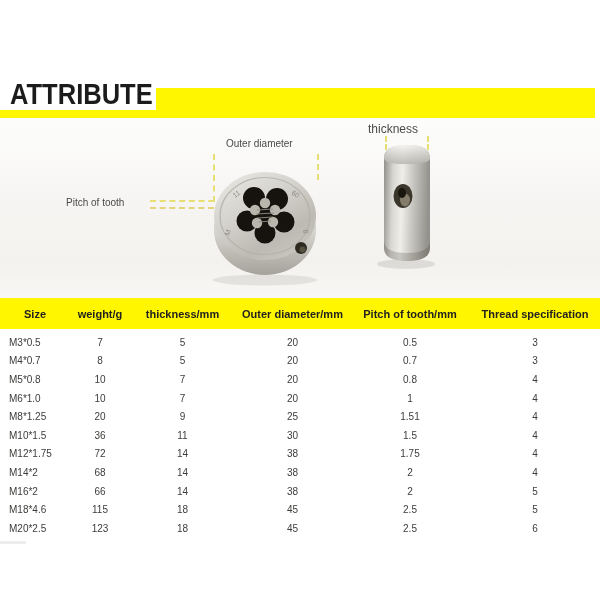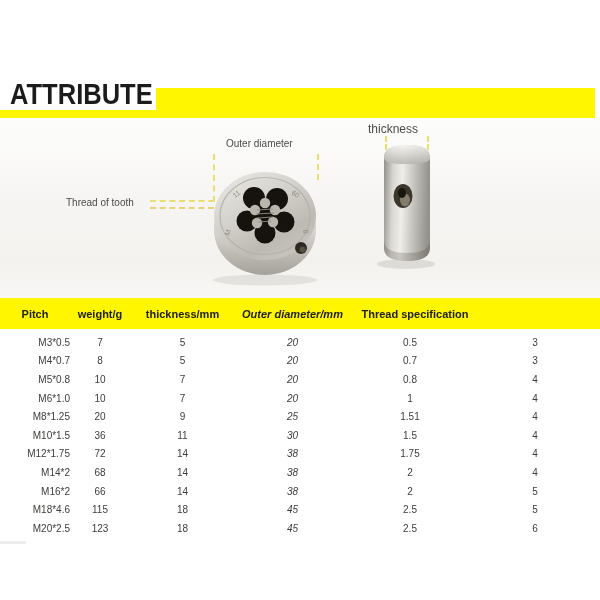--- a/index.html
+++ b/index.html
@@ -35,24 +35,24 @@
   
   .spec { position:absolute; left:0; top:298px; width:600px; }
   .thead { display:flex; width:600px; height:31px; background:var(--yellow); align-items:center; }
   .thead .cell { font-size:11px; font-weight:700; color:#222220; text-align:center; }
   .tbody { width:600px; padding-top:4px; }
   .row { display:flex; width:600px; height:18.6px; align-items:center; }
   .row .cell { font-size:10px; color:#3c3c3a; text-align:center; }
   .cell.c0 { width:70px; }
   .cell.c1 { width:60px; }
   .cell.c2 { width:105px; }
-  .cell.c3 { width:115px;font-style:italic; }
+  .cell.c3 { width:115px; }
   .cell.c4 { width:120px; }
   .cell.c5 { width:130px;text-align:center; }
-  .row .cell.c0 { text-align:right; padding-left:17px; }
+  .row .cell.c0 { text-align:left; padding-left:9px; }
 
   .artifact-line { position:absolute; left:0; top:541px; width:26px; height:3px; background:#ededeb; }
 
   :root { --yellow:#fff600; }
 </style>
 </head>
 <body>
 
 <div class="canvas">
 
@@ -64,21 +64,21 @@
 
     <div class="dash-v dv-od-l"></div>
     <div class="dash-v dv-od-r"></div>
     <div class="dash-v dv-th-l"></div>
     <div class="dash-v dv-th-r"></div>
     <div class="dash-h dh-pitch-1"></div>
     <div class="dash-h dh-pitch-2"></div>
 
     <div class="callout lbl-outer">Outer diameter</div>
     <div class="callout lbl-thick">thickness</div>
-    <div class="callout lbl-pitch">Thread of tooth</div>
+    <div class="callout lbl-pitch">Pitch of tooth</div>
 
     <svg class="die-front" width="112" height="128" viewBox="0 0 112 128">
       <defs>
         <linearGradient id="faceG" x1="0" y1="0" x2="0.7" y2="1">
           <stop offset="0" stop-color="#eceae6"></stop>
             <stop offset="0.45" stop-color="#d4d2cc"></stop>
           <stop offset="0.8" stop-color="#bdbab3"></stop>
             <stop offset="1" stop-color="#c8c5be"></stop>
         </linearGradient>
         <linearGradient id="rimG" x1="0" y1="0" x2="0" y2="1">
@@ -147,24 +147,25 @@
       <path d="M8,108 Q8,121 31,121 Q54,121 54,108 L54,100 Q54,113 31,113 Q8,113 8,100 Z" fill="rgba(62,58,50,0.22)"></path>
 
       <ellipse cx="27" cy="56" rx="9.5" ry="12" fill="#3b362c"></ellipse>
       <ellipse cx="29" cy="60" rx="5" ry="6.5" fill="#857d6c"></ellipse>
       <ellipse cx="26" cy="53" rx="4" ry="5" fill="#191610"></ellipse>
     </svg>
   </div>
 
   <div class="spec">
     <div class="thead">
-        <div class="cell c0">Pitch</div>
+        <div class="cell c0">Size</div>
         <div class="cell c1">weight/g</div>
         <div class="cell c2">thickness/mm</div>
         <div class="cell c3">Outer diameter/mm</div>
+        <div class="cell c4">Pitch of tooth/mm</div>
         <div class="cell c5">Thread specification</div>
       </div>
     <div class="tbody">
         <div class="row">
           <div class="cell c0">M3*0.5</div>
           <div class="cell c1">7</div>
           <div class="cell c2">5</div>
           <div class="cell c3">20</div>
           <div class="cell c4">0.5</div>
           <div class="cell c5">3</div>

